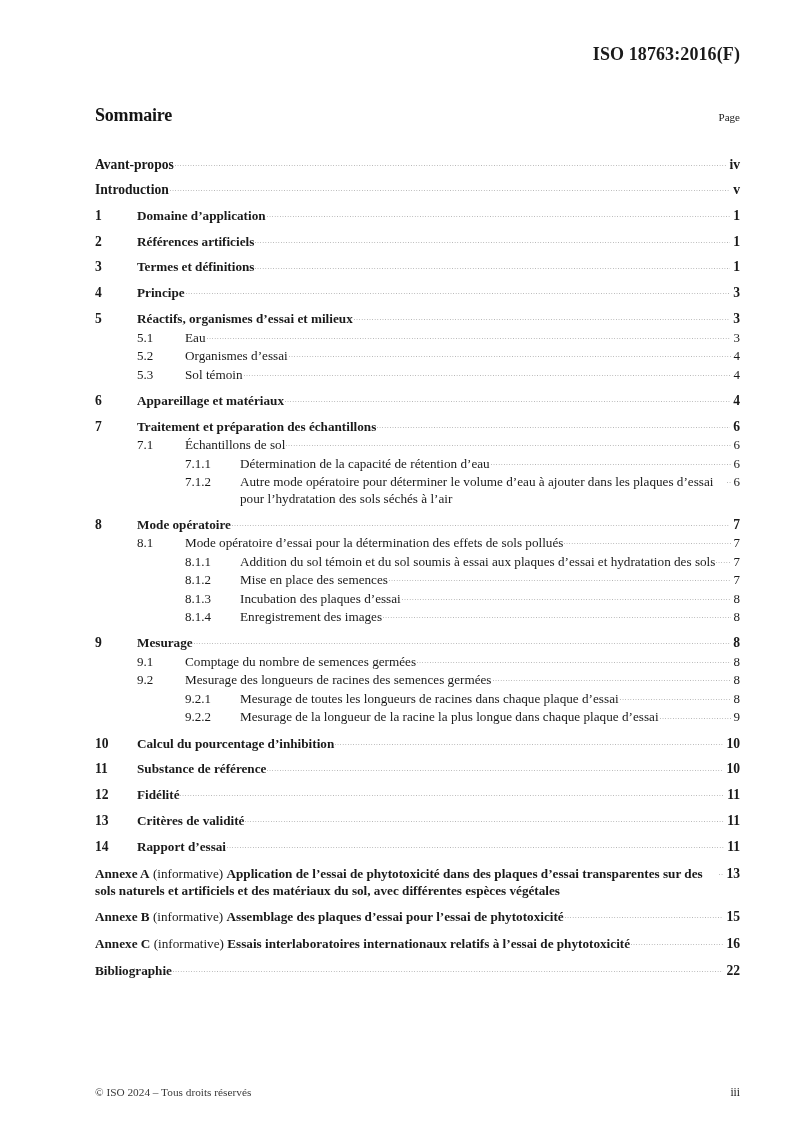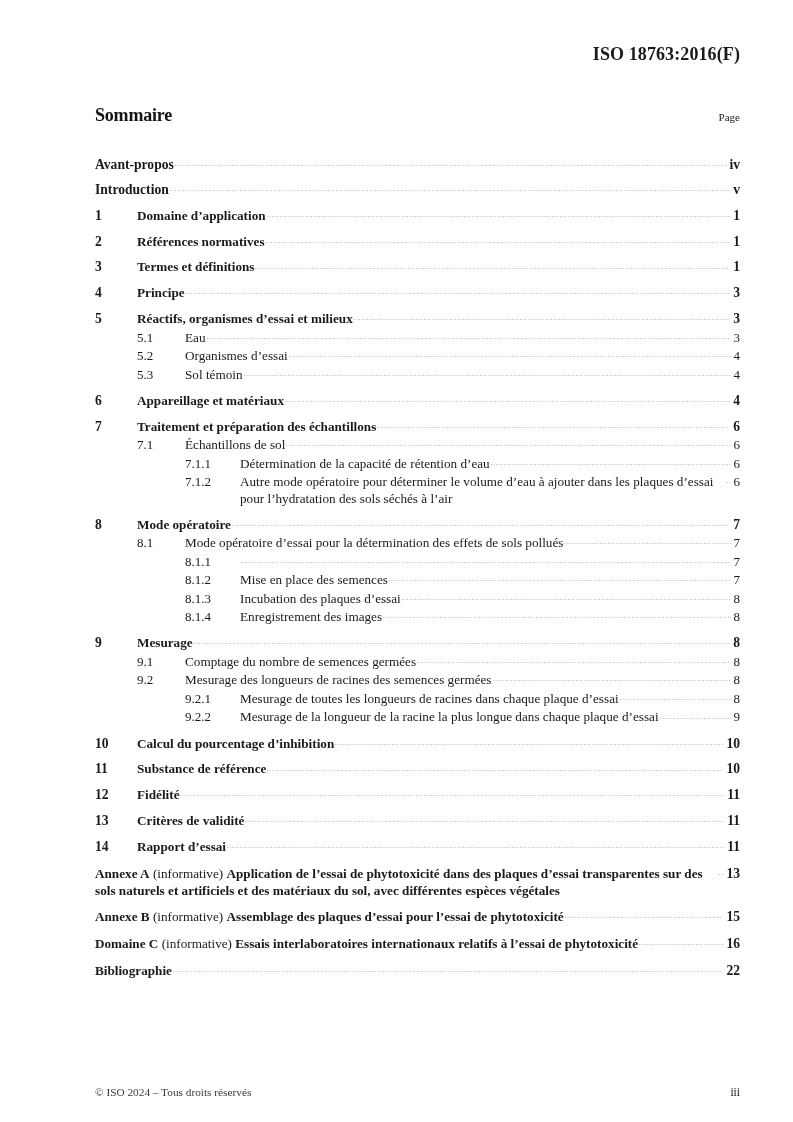--- a/index.html
+++ b/index.html
@@ -207,21 +207,21 @@
             <span class="leader-text"><span class="label">Domaine d’application</span></span>
             <span class="leader-dots"></span>
             <span class="pageno">1</span>
           </span>
         </div>
       </div>
       <div class="toc-entry lvl-1">
         <div class="num num-1">2</div>
         <div class="body-cell">
           <span class="leader-row">
-            <span class="leader-text"><span class="label">Références normatives</span></span>
+            <span class="leader-text"><span class="label">Références artificiels</span></span>
             <span class="leader-dots"></span>
             <span class="pageno">1</span>
           </span>
         </div>
       </div>
       <div class="toc-entry lvl-1">
         <div class="num num-1">3</div>
         <div class="body-cell">
           <span class="leader-row">
             <span class="leader-text"><span class="label">Termes et définitions</span></span>
@@ -347,20 +347,21 @@
             <span class="leader-text"><span class="label">Mode opératoire d’essai pour la détermination des effets de sols pollués</span></span>
             <span class="leader-dots"></span>
             <span class="pageno">7</span>
           </span>
         </div>
       </div>
       <div class="toc-entry lvl-3">
         <div class="num num-3">8.1.1</div>
         <div class="body-cell">
           <span class="leader-row">
+            <span class="leader-text"><span class="label">Addition du sol témoin et du sol soumis à essai aux plaques d’essai et hydratation des sols</span></span>
             <span class="leader-dots"></span>
             <span class="pageno">7</span>
           </span>
         </div>
       </div>
       <div class="toc-entry lvl-3">
         <div class="num num-3">8.1.2</div>
         <div class="body-cell">
           <span class="leader-row">
             <span class="leader-text"><span class="label">Mise en place des semences</span></span>
@@ -503,21 +504,21 @@
           <span class="leader-row">
             <span class="leader-text"><span class="label">Annexe B</span> <span class="informative">(informative)</span> <span class="label">Assemblage des plaques d’essai pour l’essai de phytotoxicité</span></span>
             <span class="leader-dots"></span>
             <span class="pageno">15</span>
           </span>
         </div>
       </div>
       <div class="toc-entry annex">
         <div class="body-cell">
           <span class="leader-row">
-            <span class="leader-text"><span class="label">Domaine C</span> <span class="informative">(informative)</span> <span class="label">Essais interlaboratoires internationaux relatifs à l’essai de phytotoxicité</span></span>
+            <span class="leader-text"><span class="label">Annexe C</span> <span class="informative">(informative)</span> <span class="label">Essais interlaboratoires internationaux relatifs à l’essai de phytotoxicité</span></span>
             <span class="leader-dots"></span>
             <span class="pageno">16</span>
           </span>
         </div>
       </div>
       <div class="toc-entry annex">
         <div class="body-cell">
           <span class="leader-row">
             <span class="leader-text"><span class="label">Bibliographie</span></span>
             <span class="leader-dots"></span>

